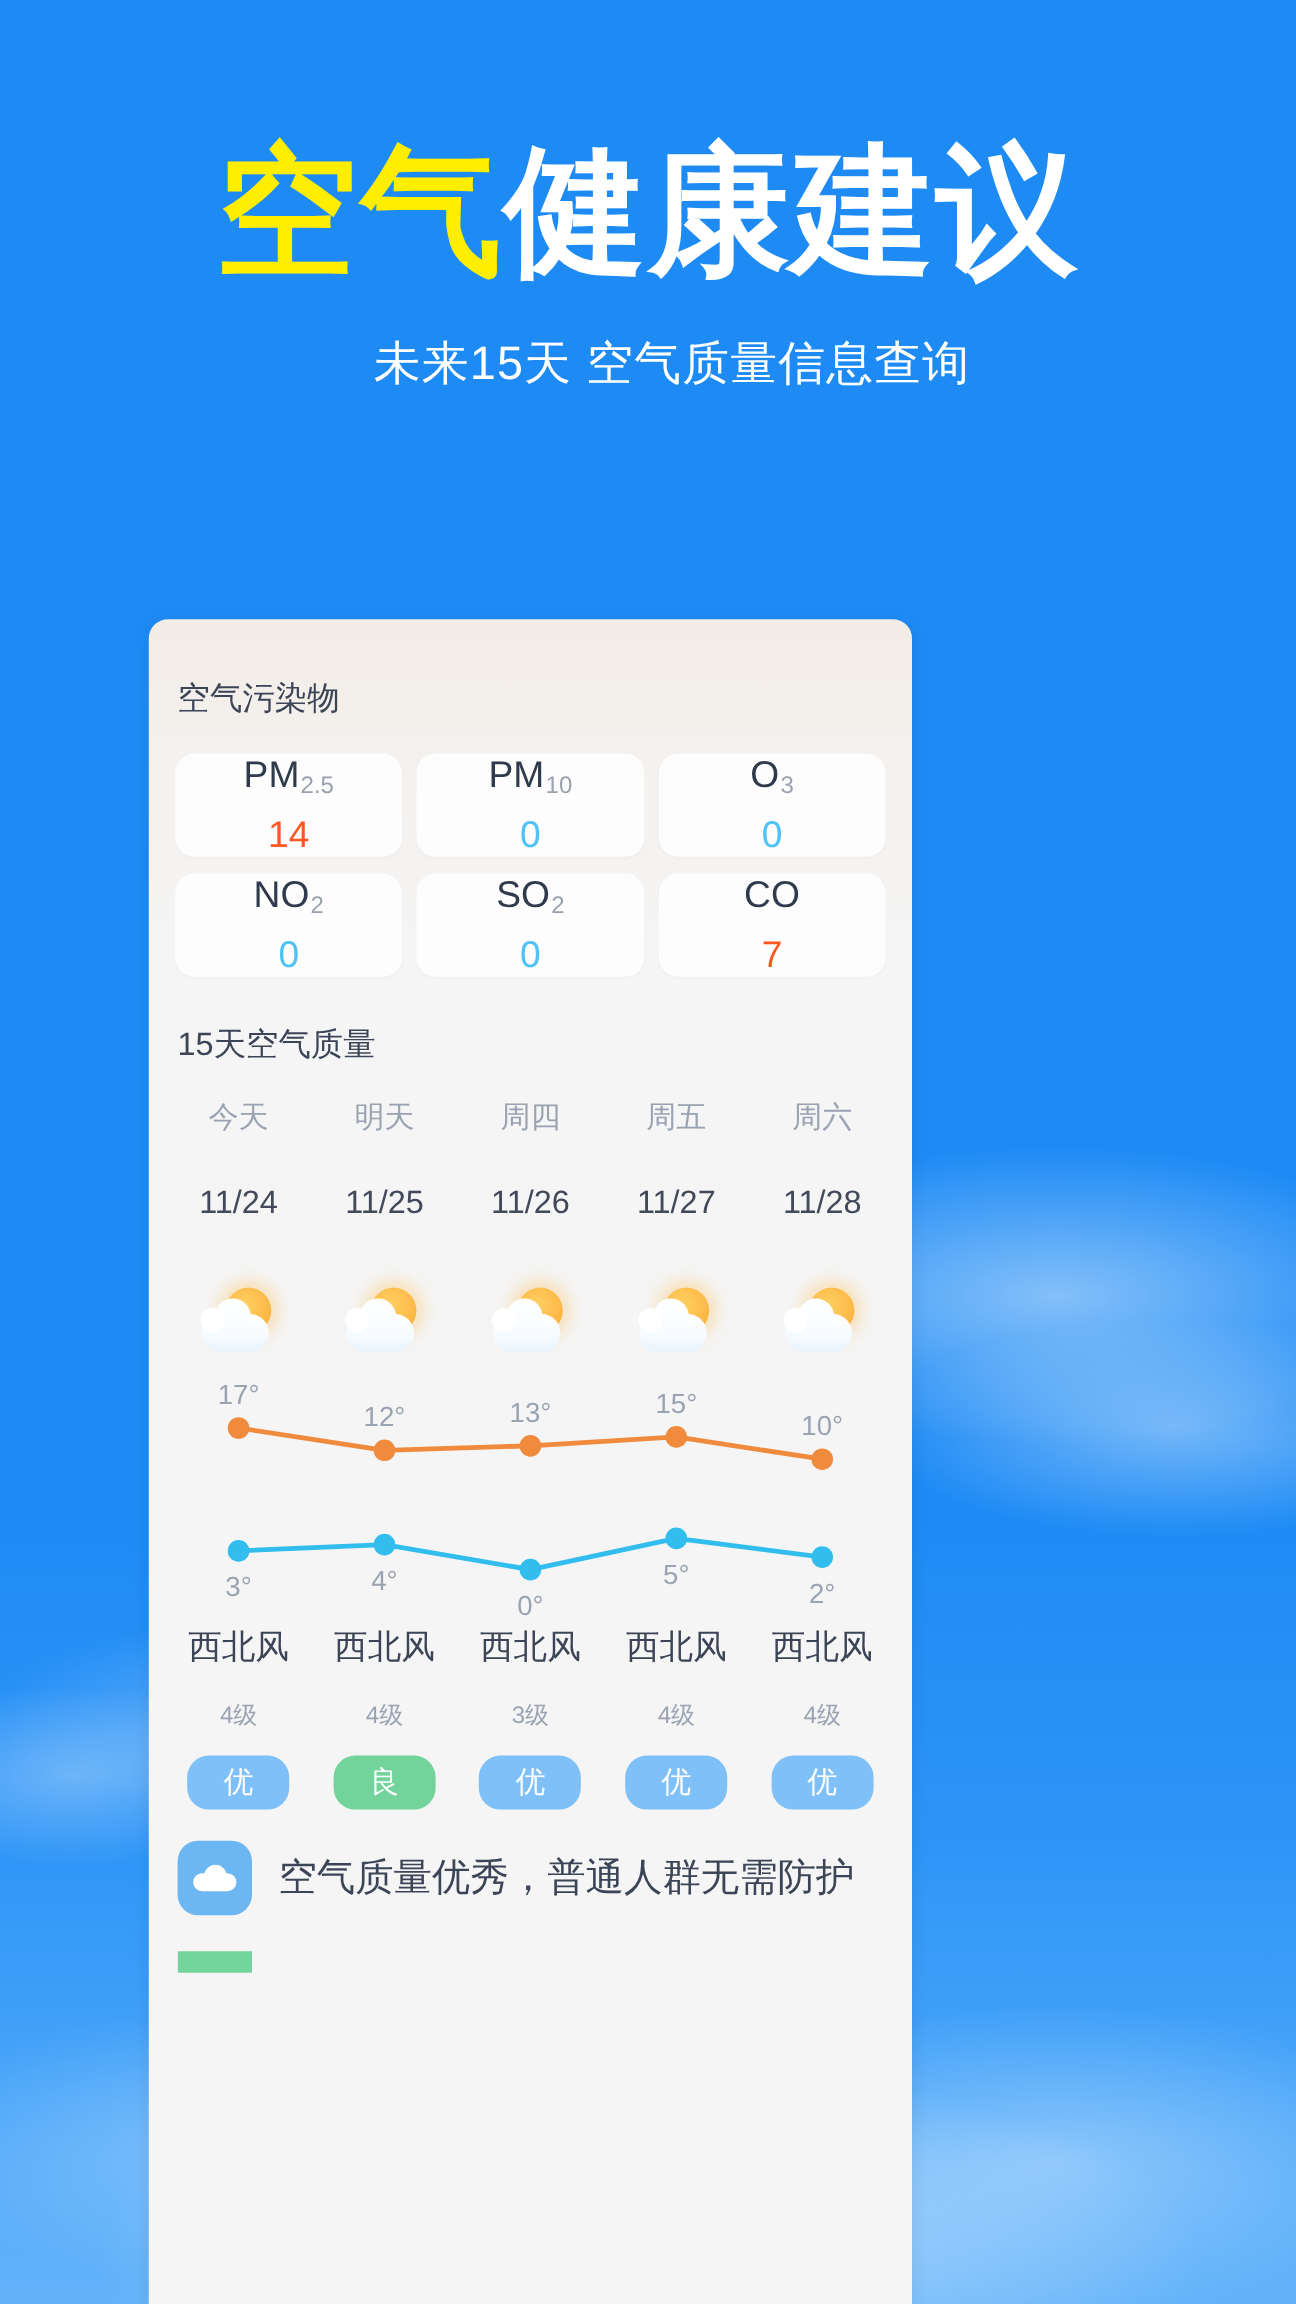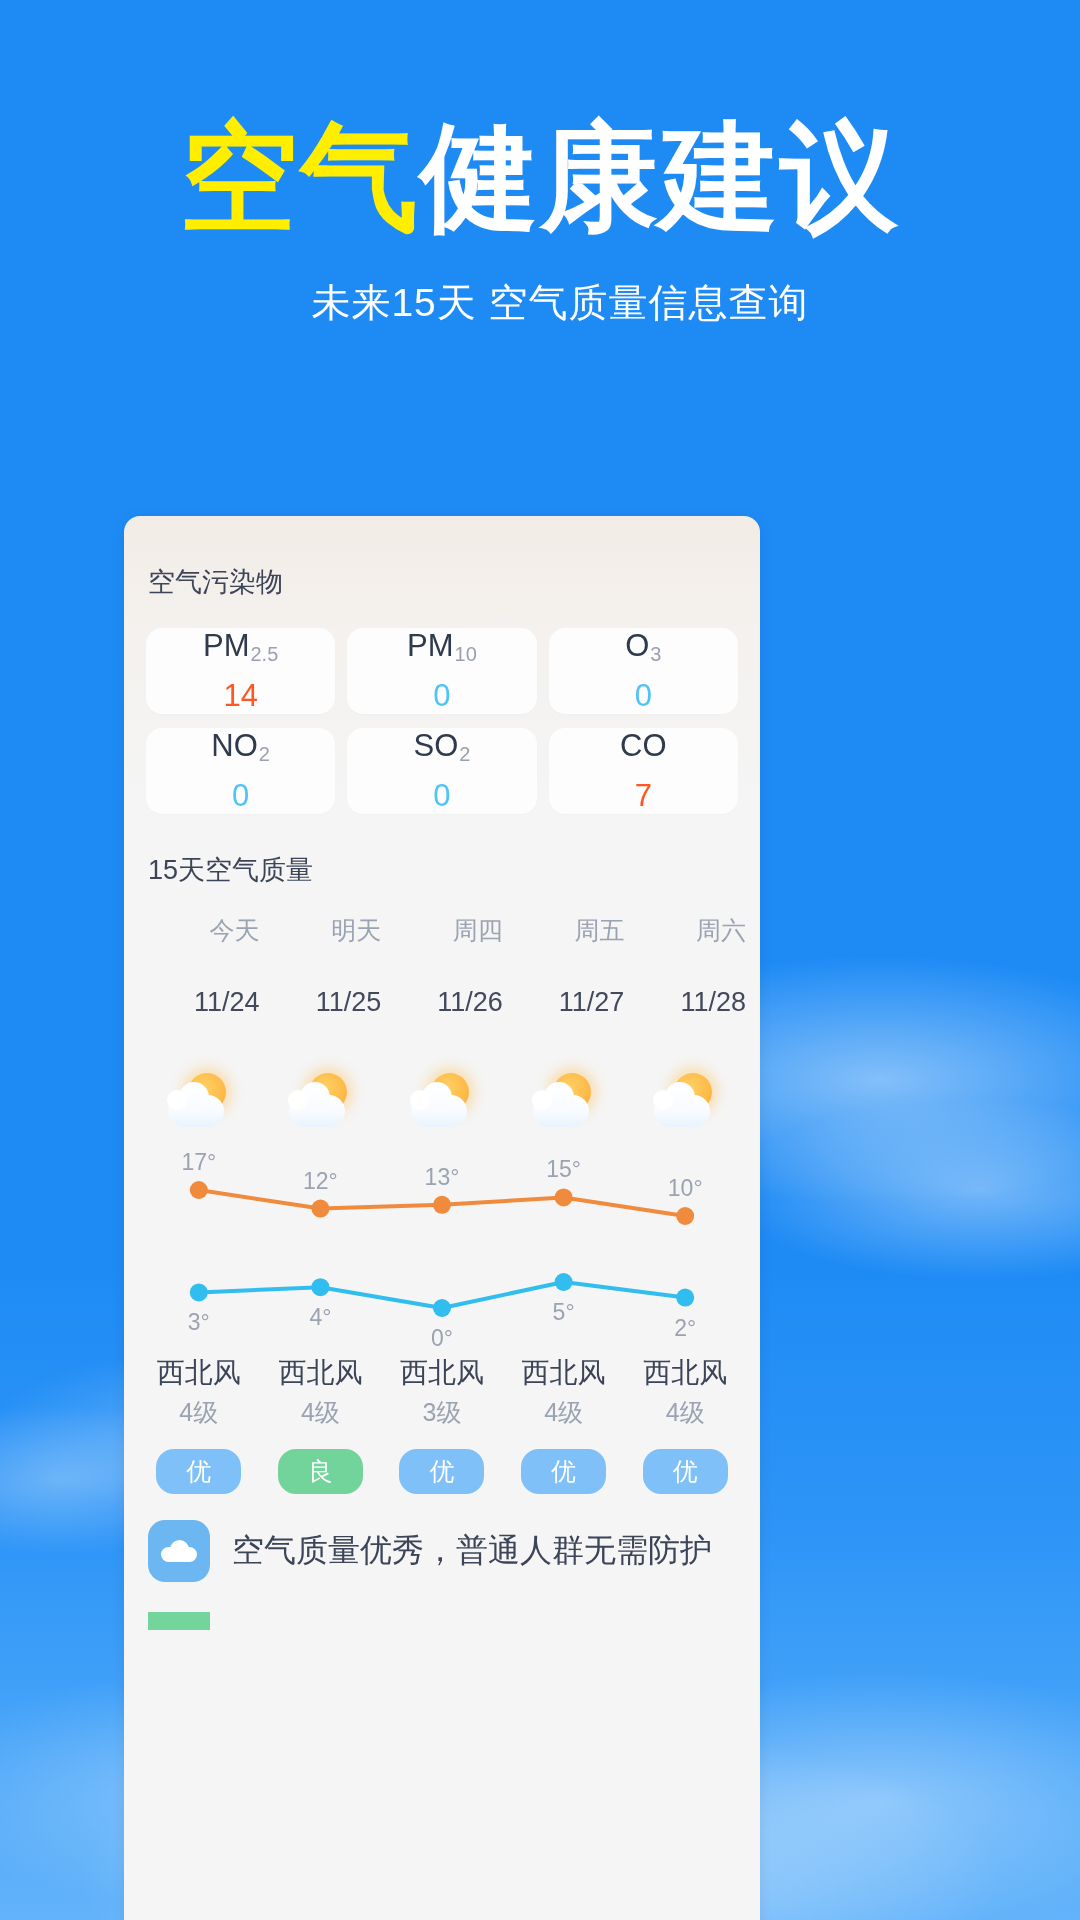--- a/index.html
+++ b/index.html
@@ -69,21 +69,21 @@
   .poll-name { color:#2f3a4d; font-size:31px; font-weight:400; white-space:nowrap; }
   .poll-name sub { font-size:20px; color:#9aa1ad; vertical-align:baseline;
                    position:relative; top:5px; margin-left:1px; }
   .poll-val { font-size:31px; font-weight:400; }
 
   
   .fc-head { padding:38px 0 0 24px; }
   .fc-grid {
     margin:26px 14px 0 14px;
     display:grid; grid-template-columns:repeat(5,1fr);
-    text-align:right;
+    text-align:center;
   }
   .fc-day    { color:#9aa3b2; font-size:25px; padding-bottom:14px; }
   .fc-date   { color:#41495a; font-size:27px; }
   .fc-iconrow{ margin-top:22px; height:70px; display:flex; align-items:center; justify-content:center; }
 
   
   .wicon { position:relative; width:66px; height:56px; }
   .wicon .sun {
     position:absolute; left:22px; top:0; width:38px; height:38px; border-radius:50%;
     background:radial-gradient(circle at 42% 38%, #ffd063 0%, #fdbb4a 58%, #fcb141 78%, rgba(252,177,65,.25) 100%);
@@ -107,21 +107,21 @@
   .chart-wrap { position:relative; margin:6px 14px 0 14px; height:206px; }
   .chart-wrap svg { display:block; width:100%; height:100%; }
   .tlabel { fill:#9aa3b2; font-size:23px; font-family:"Liberation Sans",sans-serif; text-anchor:middle; }
 
   
   .wind-grid {
     margin:6px 14px 0 14px;
     display:grid; grid-template-columns:repeat(5,1fr); text-align:center;
   }
   .wind-dir { color:#3c4557; font-size:28px; }
-  .wind-lvl { color:#9aa3b2; font-size:25px; margin-top:4px; }
+  .wind-lvl { color:#9aa3b2; font-size:20px; margin-top:24px; }
   .aqi-badge {
     display:inline-block; margin-top:20px; padding:6px 30px;
     border-radius:18px; color:#ffffff; font-size:25px; line-height:1.3;
   }
 
   
   .hb-head { padding:42px 0 0 24px; }
   .advice-row {
     display:flex; align-items:center; gap:22px;
     margin:26px 24px 0 24px;

